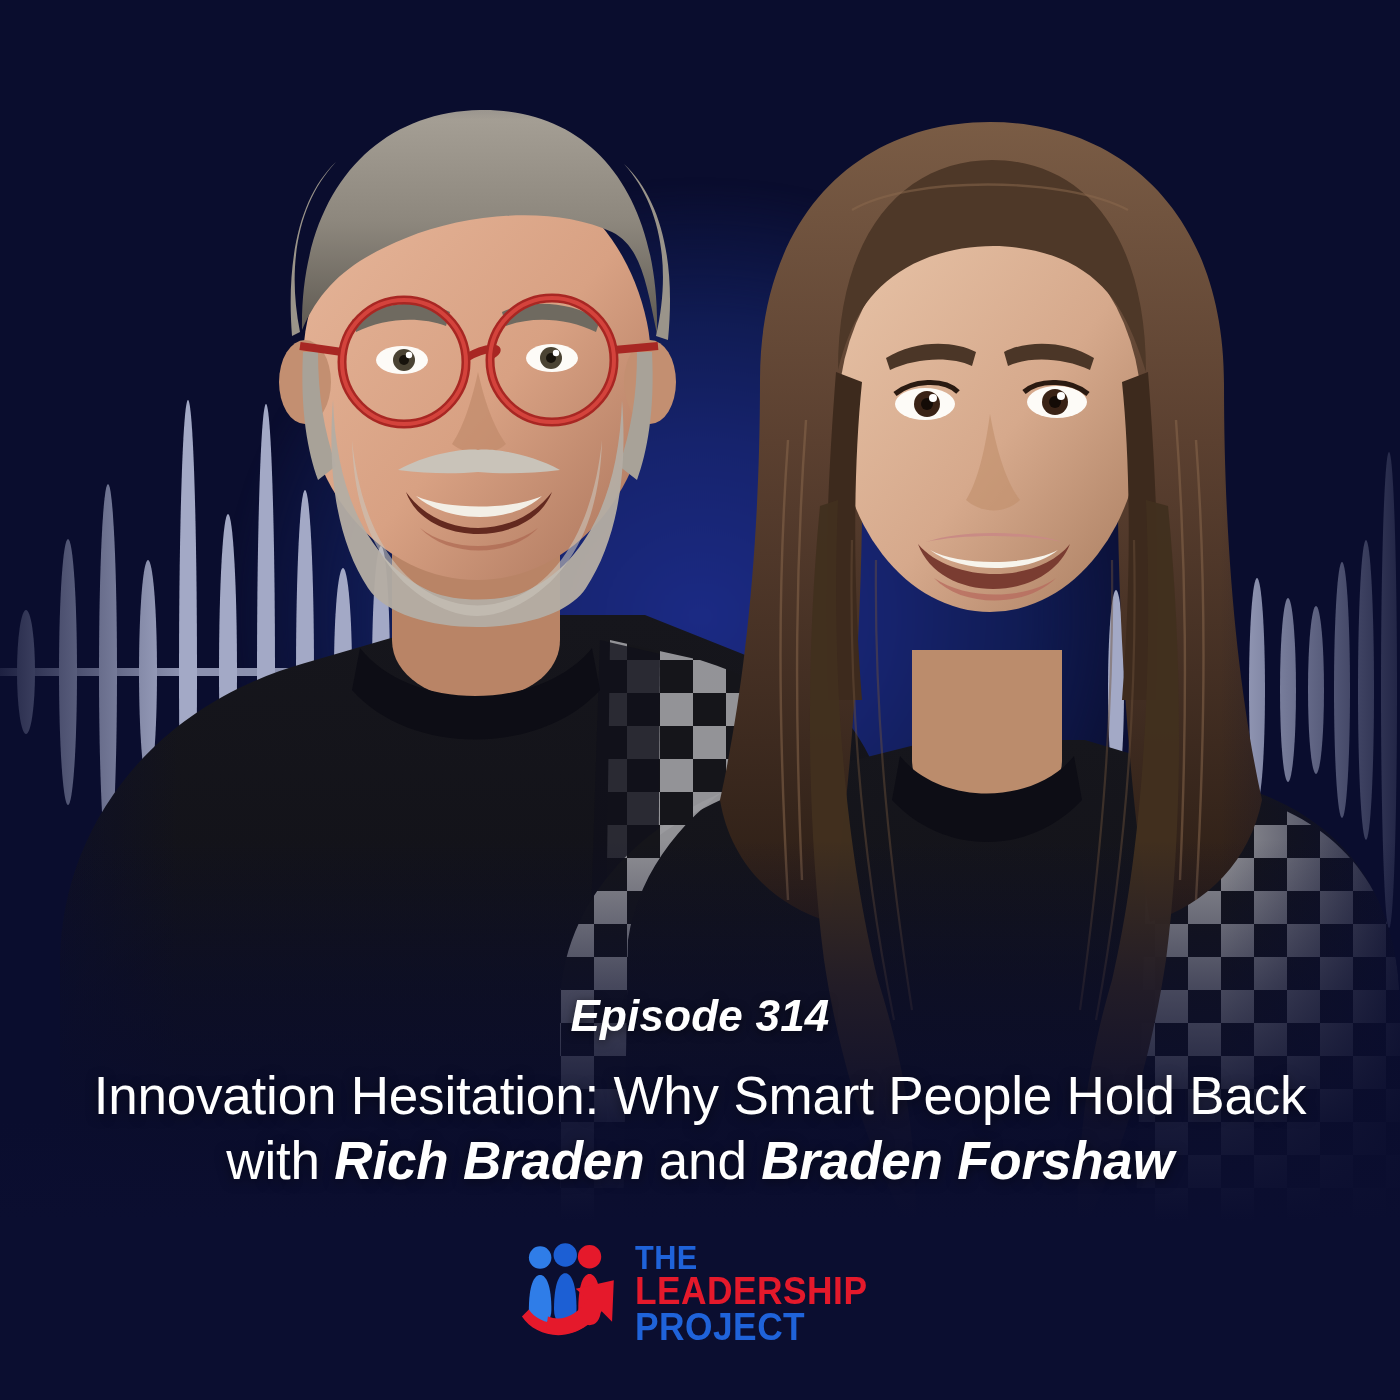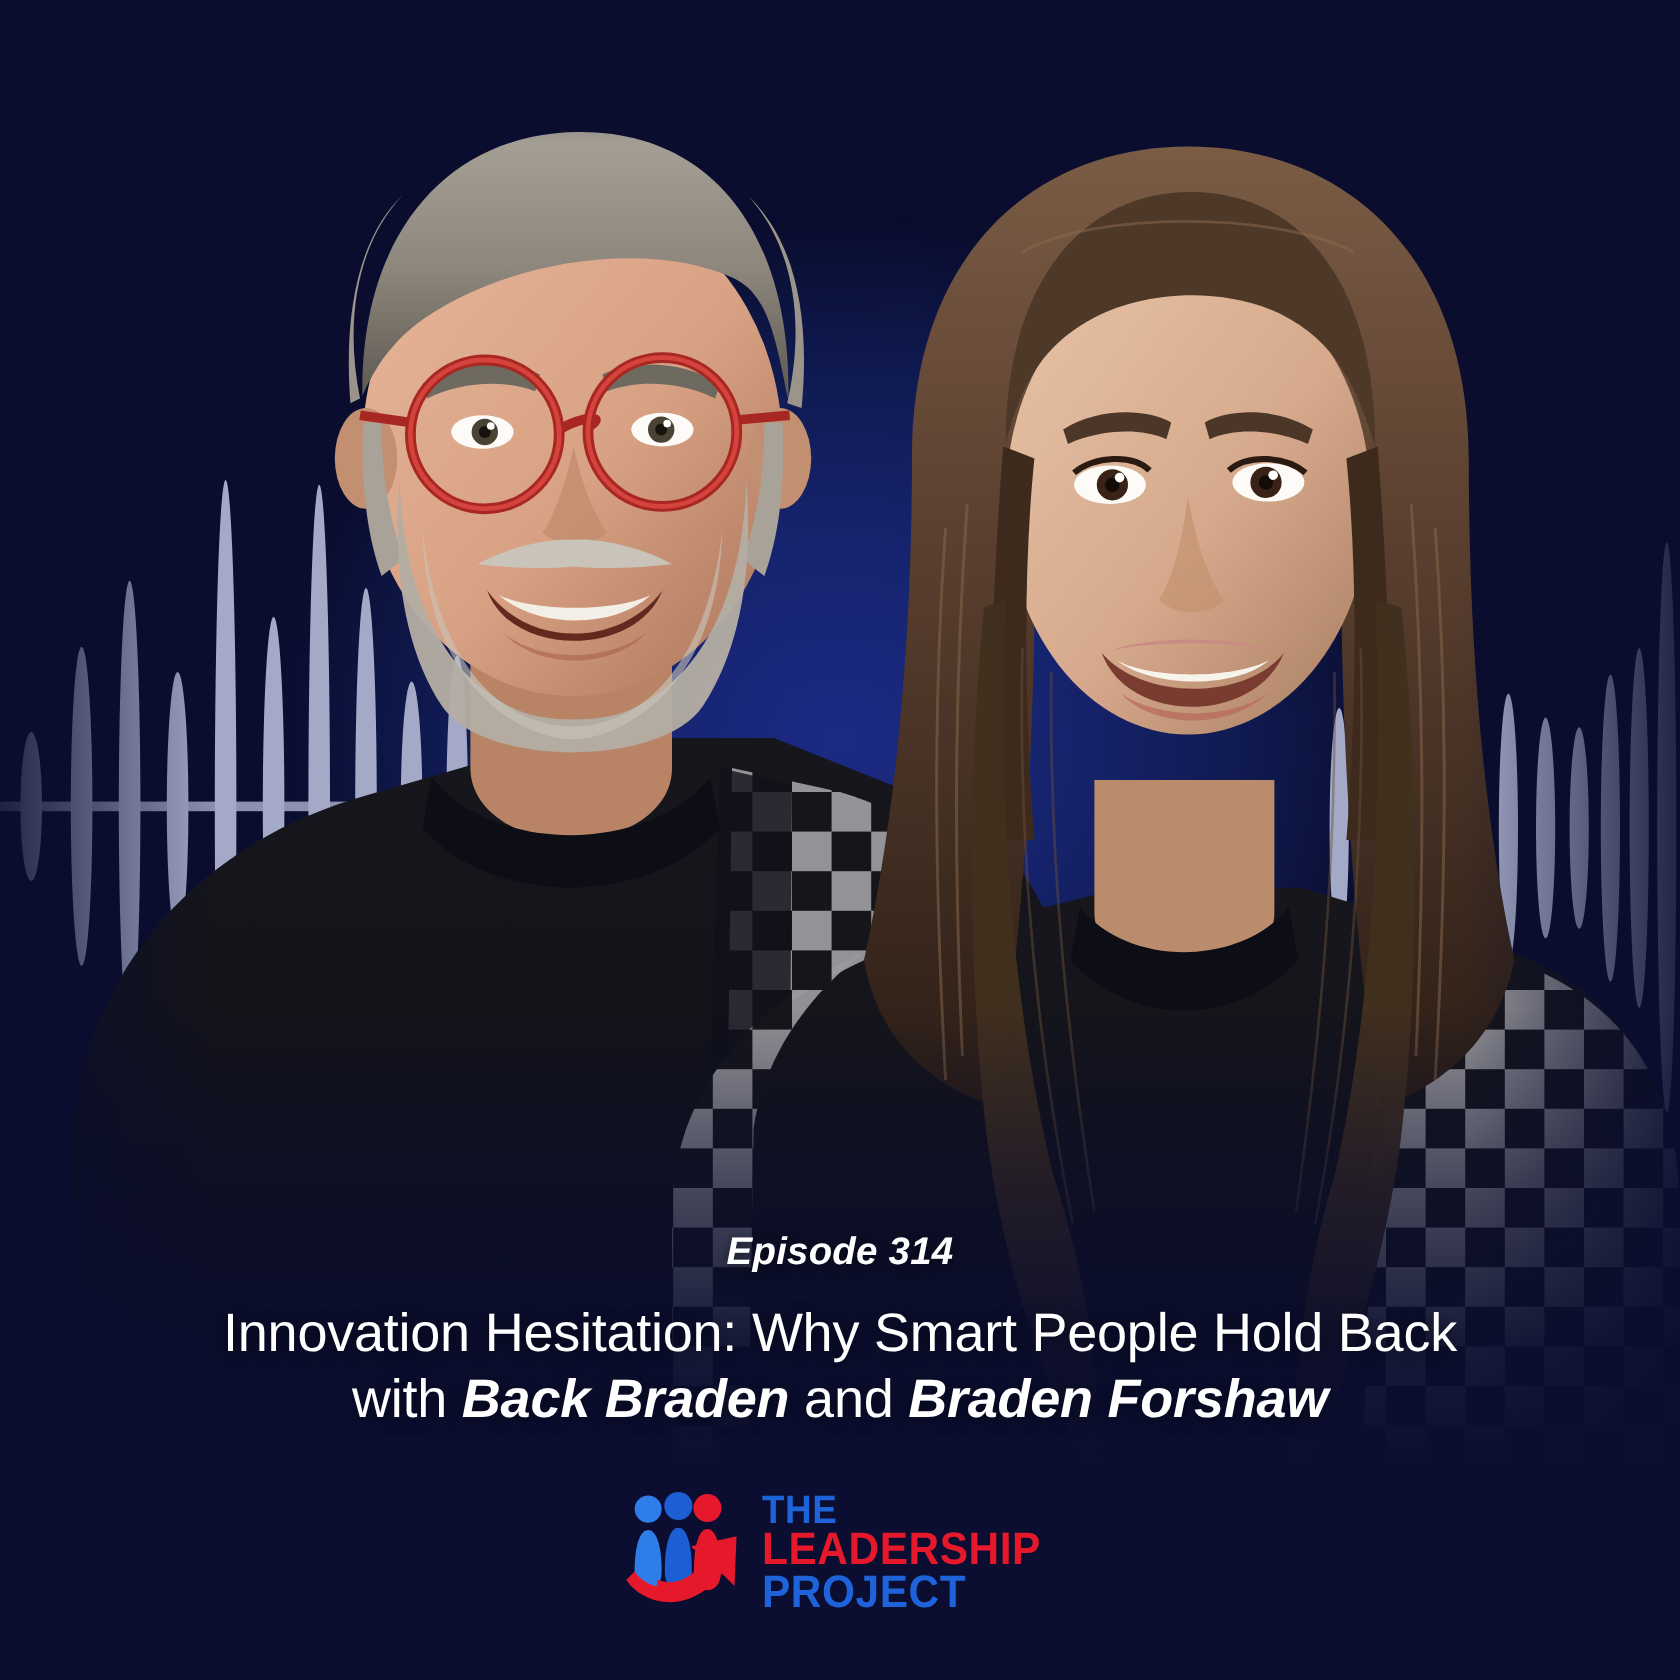--- a/index.html
+++ b/index.html
@@ -49,28 +49,28 @@
   .top-fade{position:absolute;left:0;right:0;top:0;height:120px;
     background:linear-gradient(to bottom,rgba(10,13,46,.9),rgba(10,13,46,0));}
 
   
   .text-wrap{
     position:absolute;left:0;right:0;bottom:0;
     padding:0 42px 26px;
     text-align:center;
   }
   .episode{
-    font-size:32px;font-weight:700;font-style:italic;
+    font-size:44px;font-weight:700;font-style:italic;
     color:#ffffff;letter-spacing:.2px;
     margin:0 0 26px 0;line-height:1;
     text-shadow:0 2px 10px rgba(0,0,0,.55);
   }
   .title{
     margin:0;color:#fff;
-    font-size:45px;line-height:1.22;font-weight:400;
+    font-size:53px;line-height:1.22;font-weight:400;
     letter-spacing:-.2px;
     text-shadow:0 2px 12px rgba(0,0,0,.5);
   }
   .title .guest{font-weight:700;font-style:italic;}
 
   
   .logo{
     display:flex;align-items:center;justify-content:center;
     gap:16px;margin-top:48px;margin-bottom:28px;
   }
@@ -303,21 +303,21 @@
   <div class="side-fade-l"></div>
   <div class="side-fade-r"></div>
   <div class="bottom-fade"></div>
 
   <div class="text-wrap">
 
     <div class="episode">Episode 314</div>
 
     <div class="title">
       <span>Innovation Hesitation: Why Smart People Hold Back</span><br>
-      <span>with </span><span class="guest">Back Braden</span><span> and </span><span class="guest">Braden Forshaw</span>
+      <span>with </span><span class="guest">Rich Braden</span><span> and </span><span class="guest">Braden Forshaw</span>
     </div>
 
     <div class="logo">
       <svg class="logo-mark" viewBox="0 0 120 120" aria-hidden="true">
 
         <circle cx="29" cy="18" r="13" fill="#2f7de8"></circle>
         <circle cx="58" cy="15" r="13.5" fill="#1c5fd4"></circle>
         <circle cx="86" cy="17" r="13.5" fill="#e5192b"></circle>
 
         <path d="M16 78 C16 50 22 38 29 38 C36 38 42 50 42 78 C42 90 36 96 29 96 C22 96 16 90 16 78 Z" fill="#2f7de8"></path>

